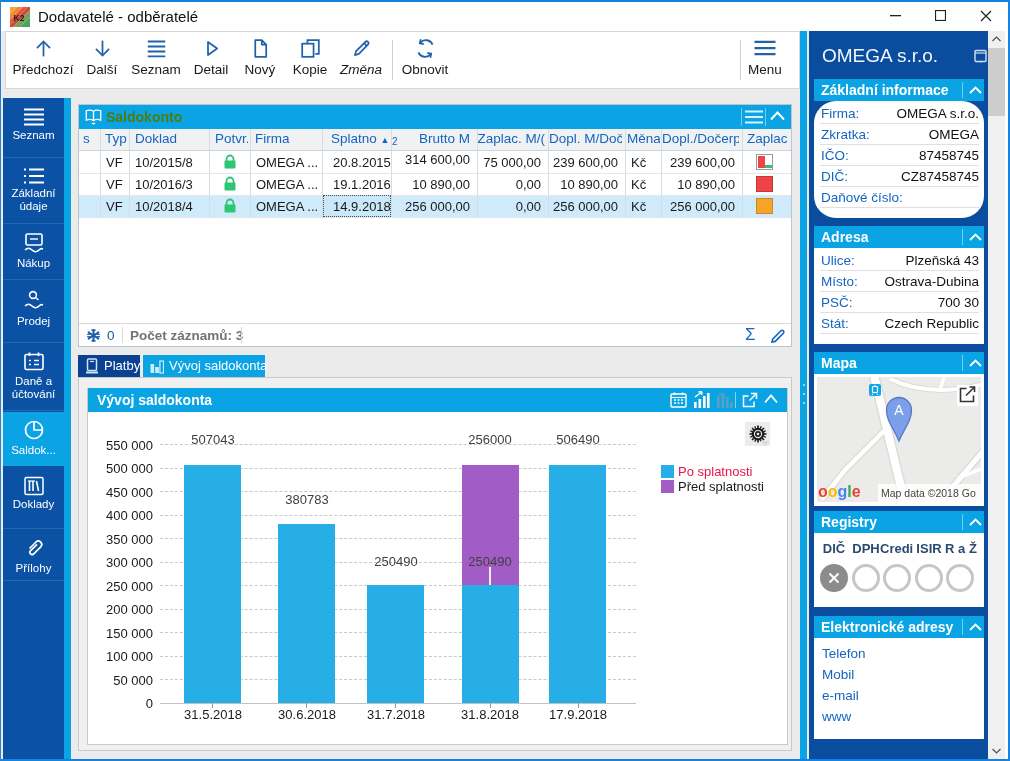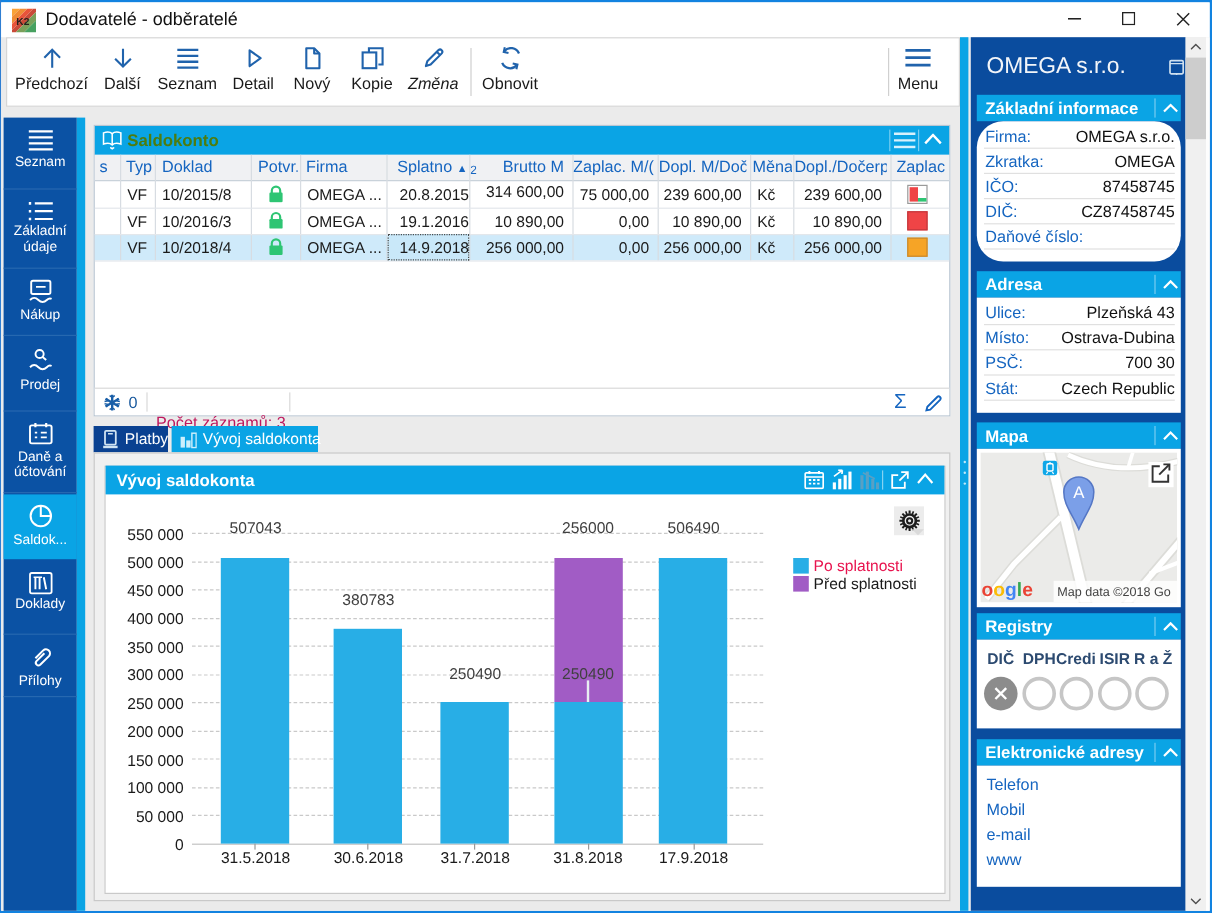--- a/index.html
+++ b/index.html
@@ -262,21 +262,21 @@
 <div class="cell num" style="left:663px;top:199px;width:72px;">256 000,00</div>
 <div class="abs" style="left:756px;top:198px;width:17px;height:16px;background:#f6a426;border:1px solid #c8892f;"></div>
 
 <div class="abs" style="left:79px;top:323px;width:712px;height:23px;background:#fff;border-top:1px solid #d9d9d9;"></div>
 <svg class="abs" style="left:86px;top:328px;" width="15" height="15" viewBox="0 0 16 16" stroke="#1a5fa8" stroke-width="2.1" fill="none">
     <path d="M8 1 V15 M2 4.5 L14 11.5 M14 4.5 L2 11.5"></path>
     <path d="M5.7 1.8 L8 3.4 L10.3 1.8 M5.7 14.2 L8 12.6 L10.3 14.2 M1.2 7 L3.8 6.6 L3 4 M12.9 12 L12.2 9.4 L14.8 9 M1.2 9 L3.8 9.4 L3 12 M12.9 4 L12.2 6.6 L14.8 7" stroke-width="1.2"></path>
   </svg>
 <div class="abs" style="left:107px;top:328px;font-size:13.5px;color:#1a5a9e;">0</div>
 <div class="abs" style="left:122px;top:327px;width:1px;height:16px;background:#d9d9d9;"></div>
-<div class="abs" style="left:130px;top:345px;font-size:13.5px;color:#be185d;">Počet záznamů: 3</div>
+<div class="abs" style="left:130px;top:328px;font-size:13.5px;color:#737373;font-weight:bold;">Počet záznamů: 3</div>
 <div class="abs" style="left:241px;top:327px;width:1px;height:16px;background:#d9d9d9;"></div>
 <div class="abs" style="left:745px;top:325px;font-size:17px;color:#1565c0;">Σ</div>
 <svg class="abs" style="left:770px;top:328px;" width="16" height="16" viewBox="0 0 16 16" fill="none" stroke="#1565c0" stroke-width="1.6">
     <path d="M2 14 L2.8 11 L11 2.8 a1.7 1.7 0 0 1 2.4 2.4 L5.2 13.4 L2 14 Z"></path>
   </svg>
 
 <div class="abs" id="tab1" style="left:78px;top:355px;width:62px;height:22px;background:#0a4191;"></div>
 <div class="abs" id="tab2" style="left:143px;top:355px;width:122px;height:22px;background:#0aa4e5;"></div>
 <svg class="abs" style="left:85px;top:358px;" width="14" height="16" viewBox="0 0 14 16" fill="none" stroke="#cfe3f2" stroke-width="1.5">
     <rect x="2.5" y="1" width="9" height="11.5" rx="1"></rect>

